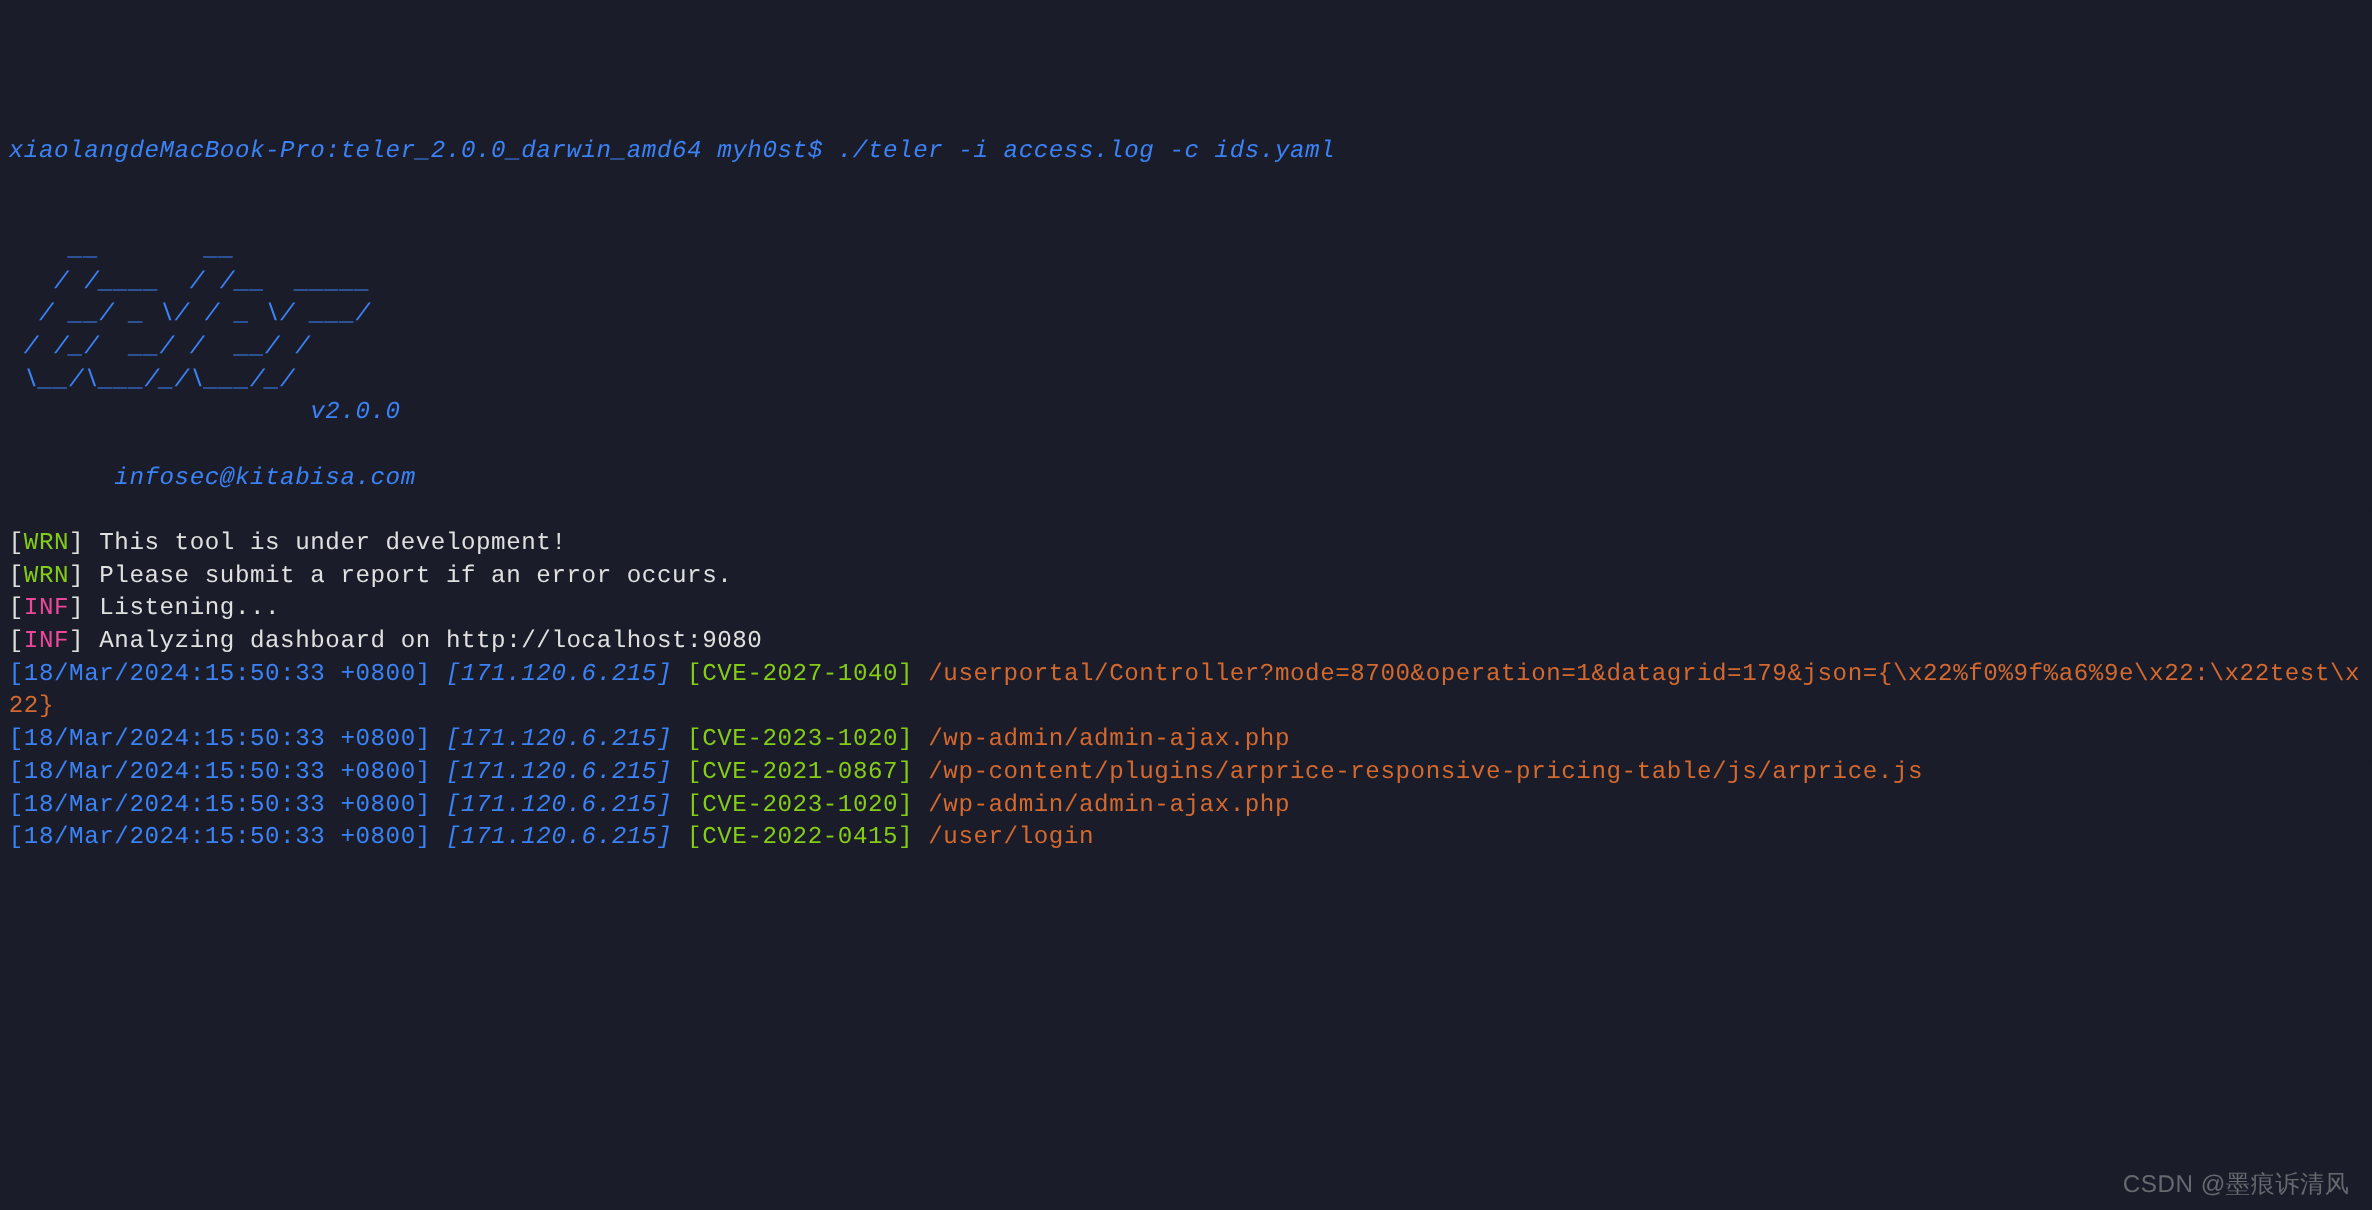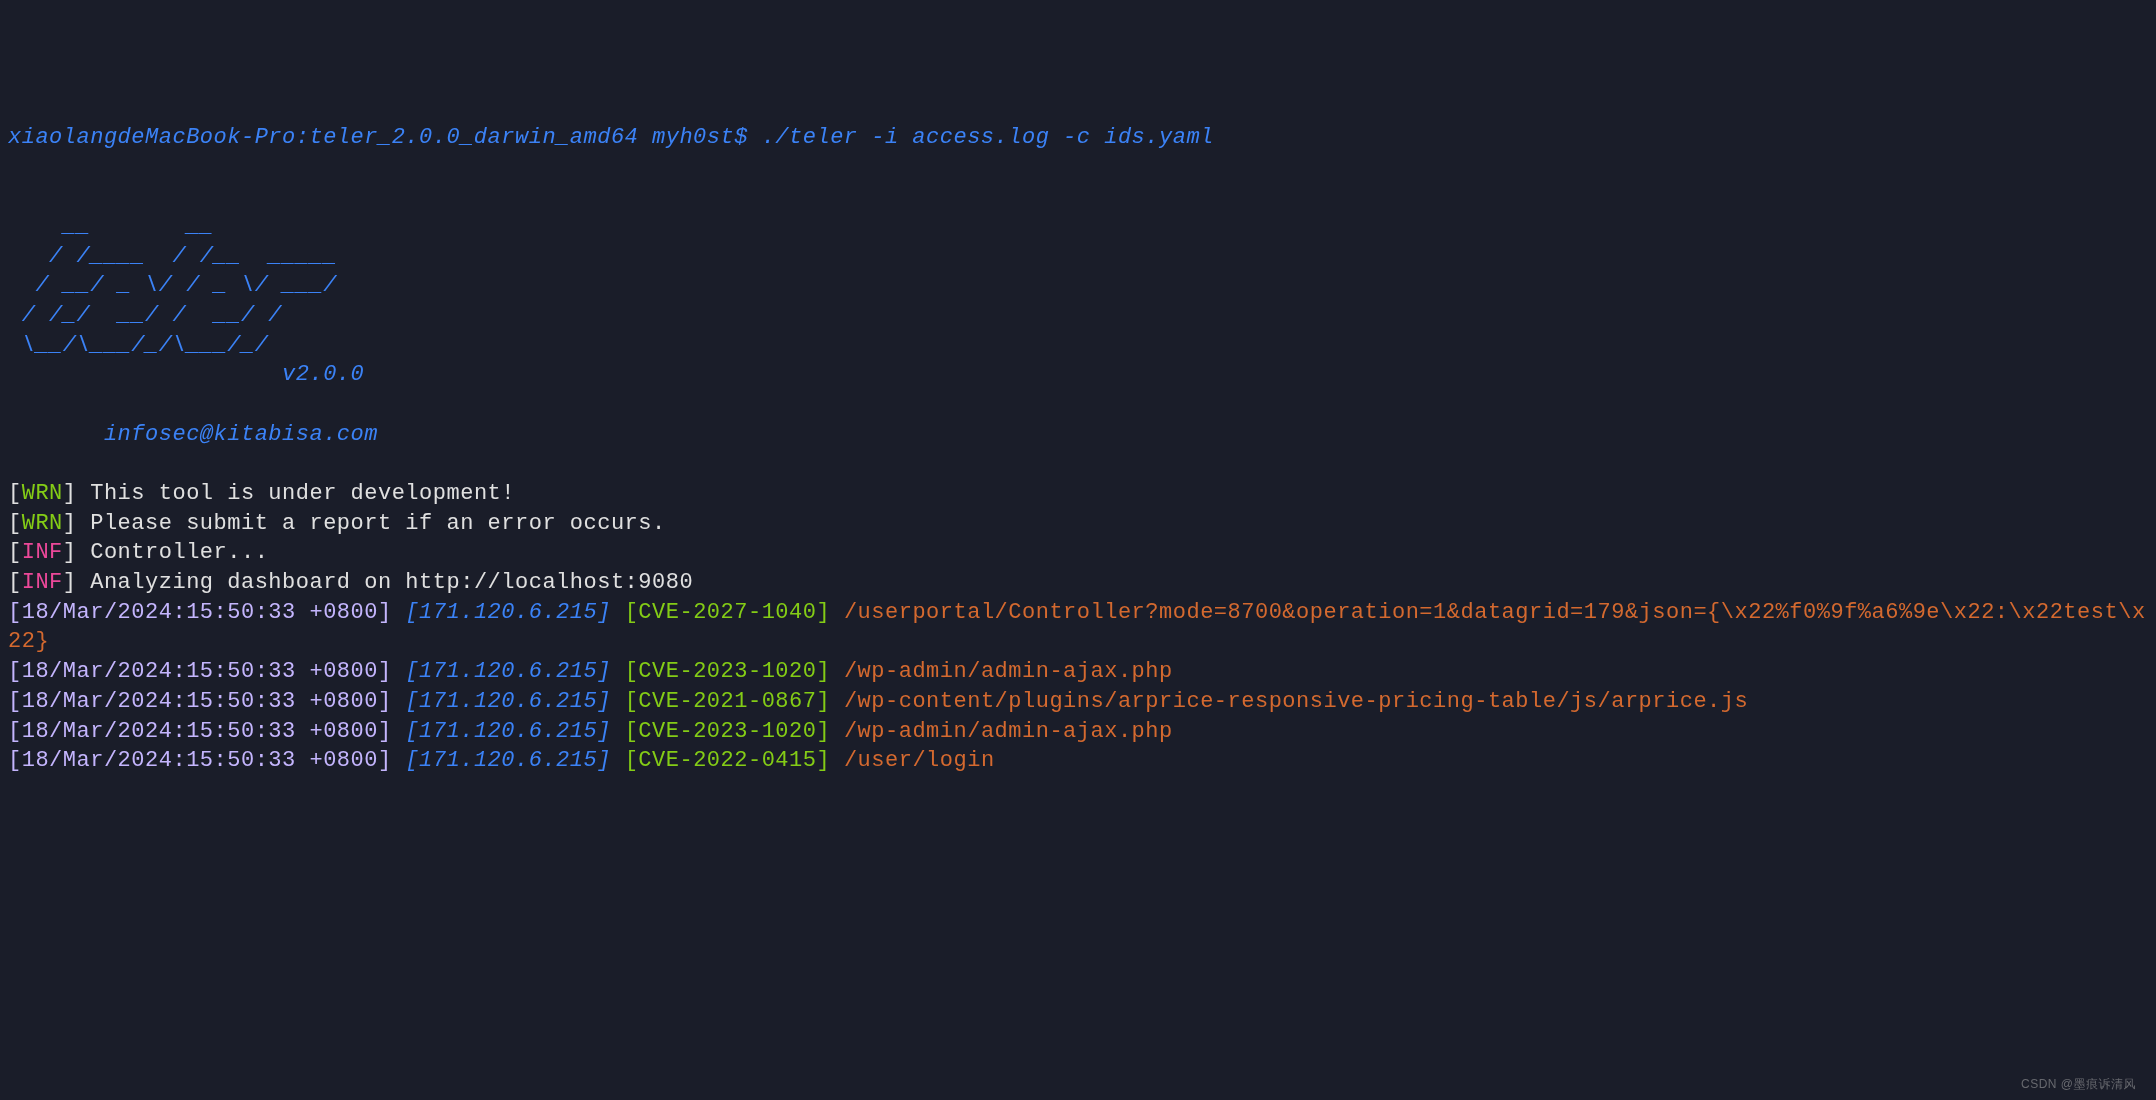--- a/index.html
+++ b/index.html
@@ -13,30 +13,30 @@
       font-size: 22px;
       line-height: 1.35;
       color: #e0e0e0;
       padding: 4px 8px;
       white-space: pre-wrap;
       word-break: break-all;
       overflow: hidden;
       letter-spacing: 0.5px;
     }
     .green { color: #3b82f6; font-style: italic; }
-    .cyan { color: #c4b5fd; }
+    .cyan { color: #3b82f6; }
     .yellow { color: #84cc16; }
     .purple { color: #ec4899; }
     .orange { color: #d4692f; }
     .white { color: #e0e0e0; }
     .watermark {
       position: fixed;
       bottom: 8px;
       right: 20px;
-      font-size: 12px;
+      font-size: 22px;
       color: rgba(180, 180, 180, 0.5);
       font-family: sans-serif;
     }
   </style>
 </head>
 <body>
 
 
 
 <span class="green">xiaolangdeMacBook-Pro:teler_2.0.0_darwin_amd64 myh0st$ </span><span class="green">./teler -i access.log -c ids.yaml</span>
@@ -46,21 +46,21 @@
    / /____  / /__  _____
   / __/ _ \/ / _ \/ ___/
  / /_/  __/ /  __/ /
  \__/\___/_/\___/_/</span>
                     <span class="green">v2.0.0</span>
 
        <span class="green">infosec@kitabisa.com</span>
 
 <span class="white">[</span><span class="yellow">WRN</span><span class="white">]</span><span class="white"> This tool is under development!</span>
 <span class="white">[</span><span class="yellow">WRN</span><span class="white">]</span><span class="white"> Please submit a report if an error occurs.</span>
-<span class="white">[</span><span class="purple">INF</span><span class="white">]</span><span class="white"> Controller...</span>
+<span class="white">[</span><span class="purple">INF</span><span class="white">]</span><span class="white"> Listening...</span>
 <span class="white">[</span><span class="purple">INF</span><span class="white">]</span><span class="white"> Analyzing dashboard on http://localhost:9080</span>
 <span class="cyan">[18/Mar/2024:15:50:33 +0800]</span> <span class="green">[171.120.6.215]</span> <span class="yellow">[CVE-2027-1040]</span> <span class="orange">/userportal/Controller?mode=8700&amp;operation=1&amp;datagrid=179&amp;json={\x22%f0%9f%a6%9e\x22:\x22test\x22}</span>
 <span class="cyan">[18/Mar/2024:15:50:33 +0800]</span> <span class="green">[171.120.6.215]</span> <span class="yellow">[CVE-2023-1020]</span> <span class="orange">/wp-admin/admin-ajax.php</span>
 <span class="cyan">[18/Mar/2024:15:50:33 +0800]</span> <span class="green">[171.120.6.215]</span> <span class="yellow">[CVE-2021-0867]</span> <span class="orange">/wp-content/plugins/arprice-responsive-pricing-table/js/arprice.js</span>
 <span class="cyan">[18/Mar/2024:15:50:33 +0800]</span> <span class="green">[171.120.6.215]</span> <span class="yellow">[CVE-2023-1020]</span> <span class="orange">/wp-admin/admin-ajax.php</span>
 <span class="cyan">[18/Mar/2024:15:50:33 +0800]</span> <span class="green">[171.120.6.215]</span> <span class="yellow">[CVE-2022-0415]</span> <span class="orange">/user/login</span>
 
 <div class="watermark">CSDN @墨痕诉清风</div>
 
 

